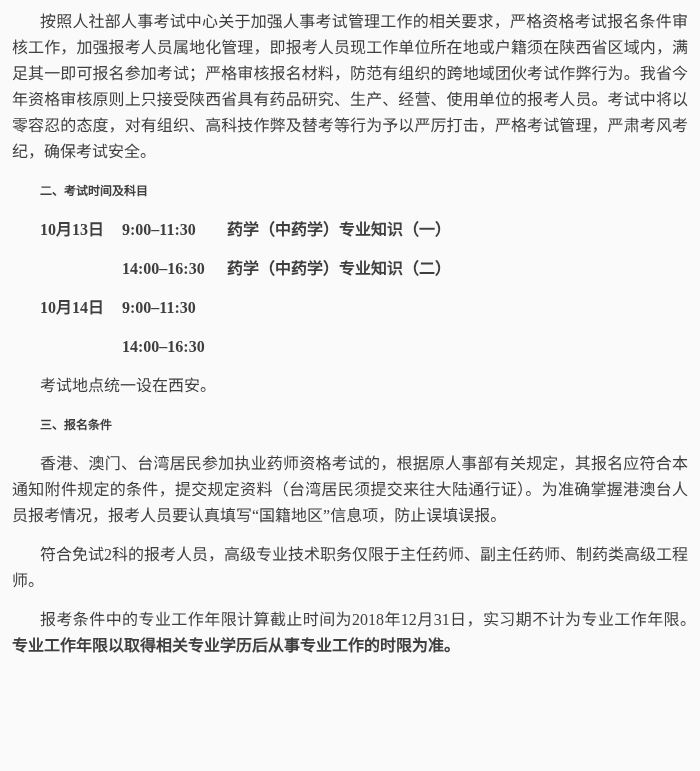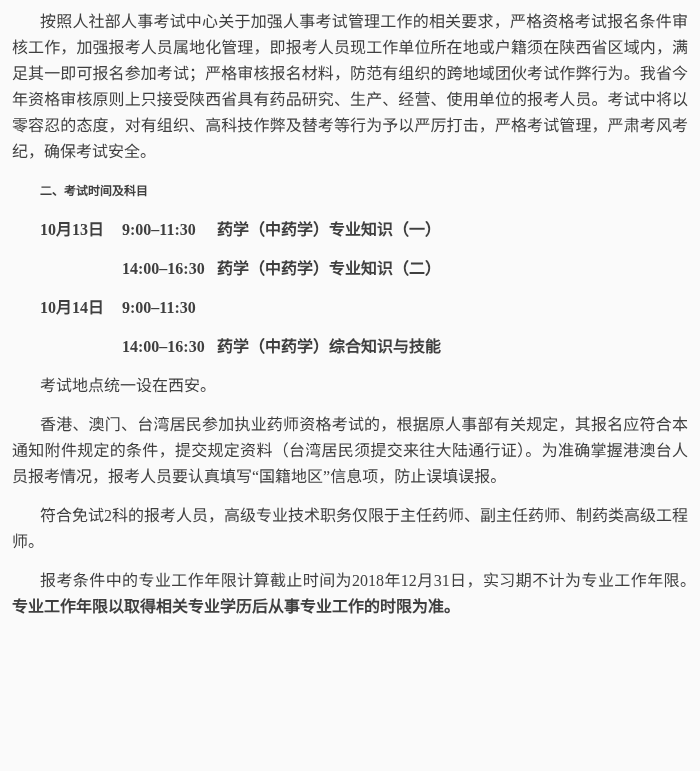--- a/index.html
+++ b/index.html
@@ -39,20 +39,21 @@
   .schedule-date {
     width: 82px;
     flex: 0 0 82px;
   }
   .schedule-time {
     width: 95px;
     flex: 0 0 95px;
   }
   .schedule-subject {
     flex: 1;
+    margin-left: 10px;
   }
   .bold-sentence {
     font-weight: bold;
     margin-top: 36px;
   }
   .last-para {
     margin-bottom: 0;
   }
 </style>
 </head>
@@ -77,25 +78,25 @@
   </div>
 
   <div class="schedule-row">
     <span class="schedule-date">10月14日</span>
     <span class="schedule-time">9:00–11:30</span>
   </div>
 
   <div class="schedule-row">
     <span class="schedule-date"></span>
     <span class="schedule-time">14:00–16:30</span>
-    <span class="schedule-subject">药学（中药学）综合知识与技能</span>
   </div>
 
   <p class="para">考试地点统一设在西安。</p>
 
+  <div class="heading">三、报名条件</div>
 
 
   <p class="para">香港、澳门、台湾居民参加执业药师资格考试的，根据原人事部有关规定，其报名应符合本通知附件规定的条件，提交规定资料（台湾居民须提交来往大陆通行证）。为准确掌握港澳台人员报考情况，报考人员要认真填写“国籍地区”信息项，防止误填误报。</p>
 
   <p class="para">符合免试2科的报考人员，高级专业技术职务仅限于主任药师、副主任药师、制药类高级工程师。</p>
 
   <p class="para last-para"><span>报考条件中的专业工作年限计算截止时间为2018年12月31日，实习期不计为专业工作年限。　</span><span class="bold-sentence">专业工作年限以取得相关专业学历后从事专业工作的时限为准。</span></p>
 
 </div>
 

